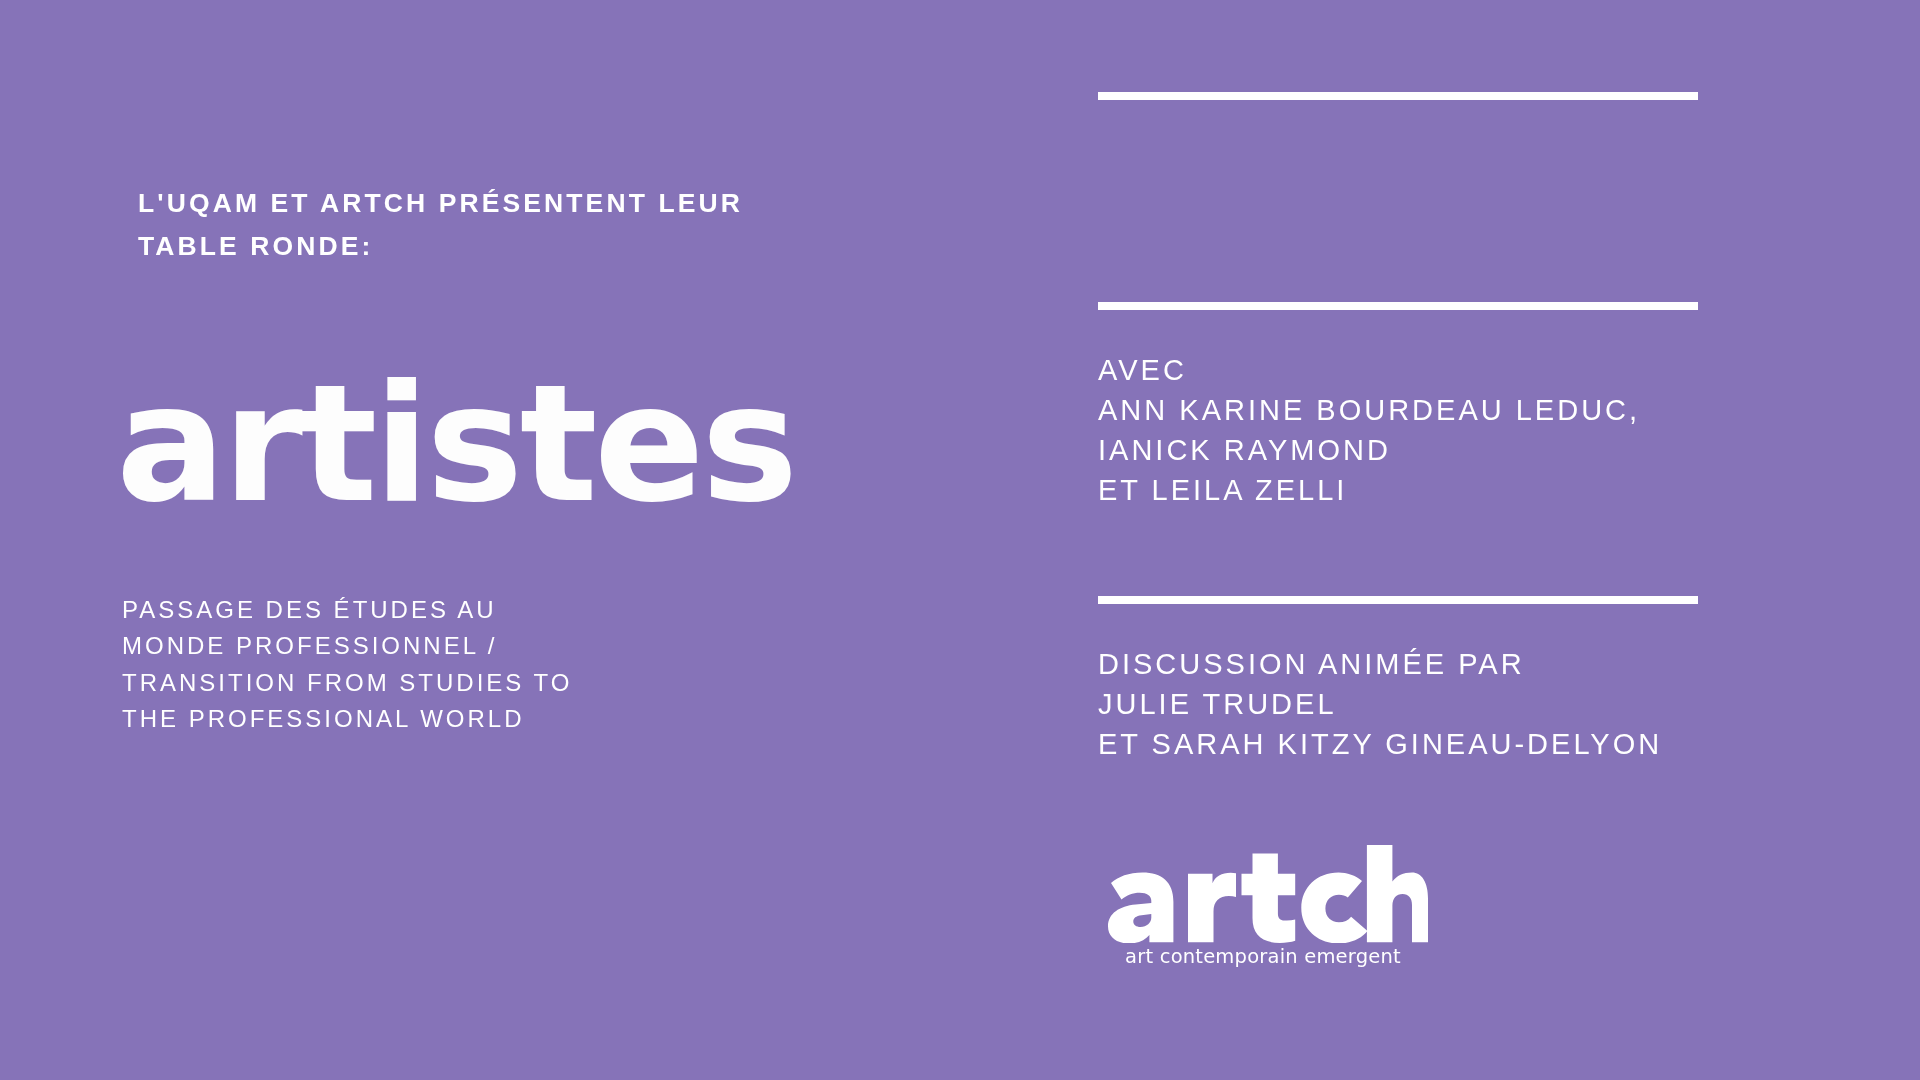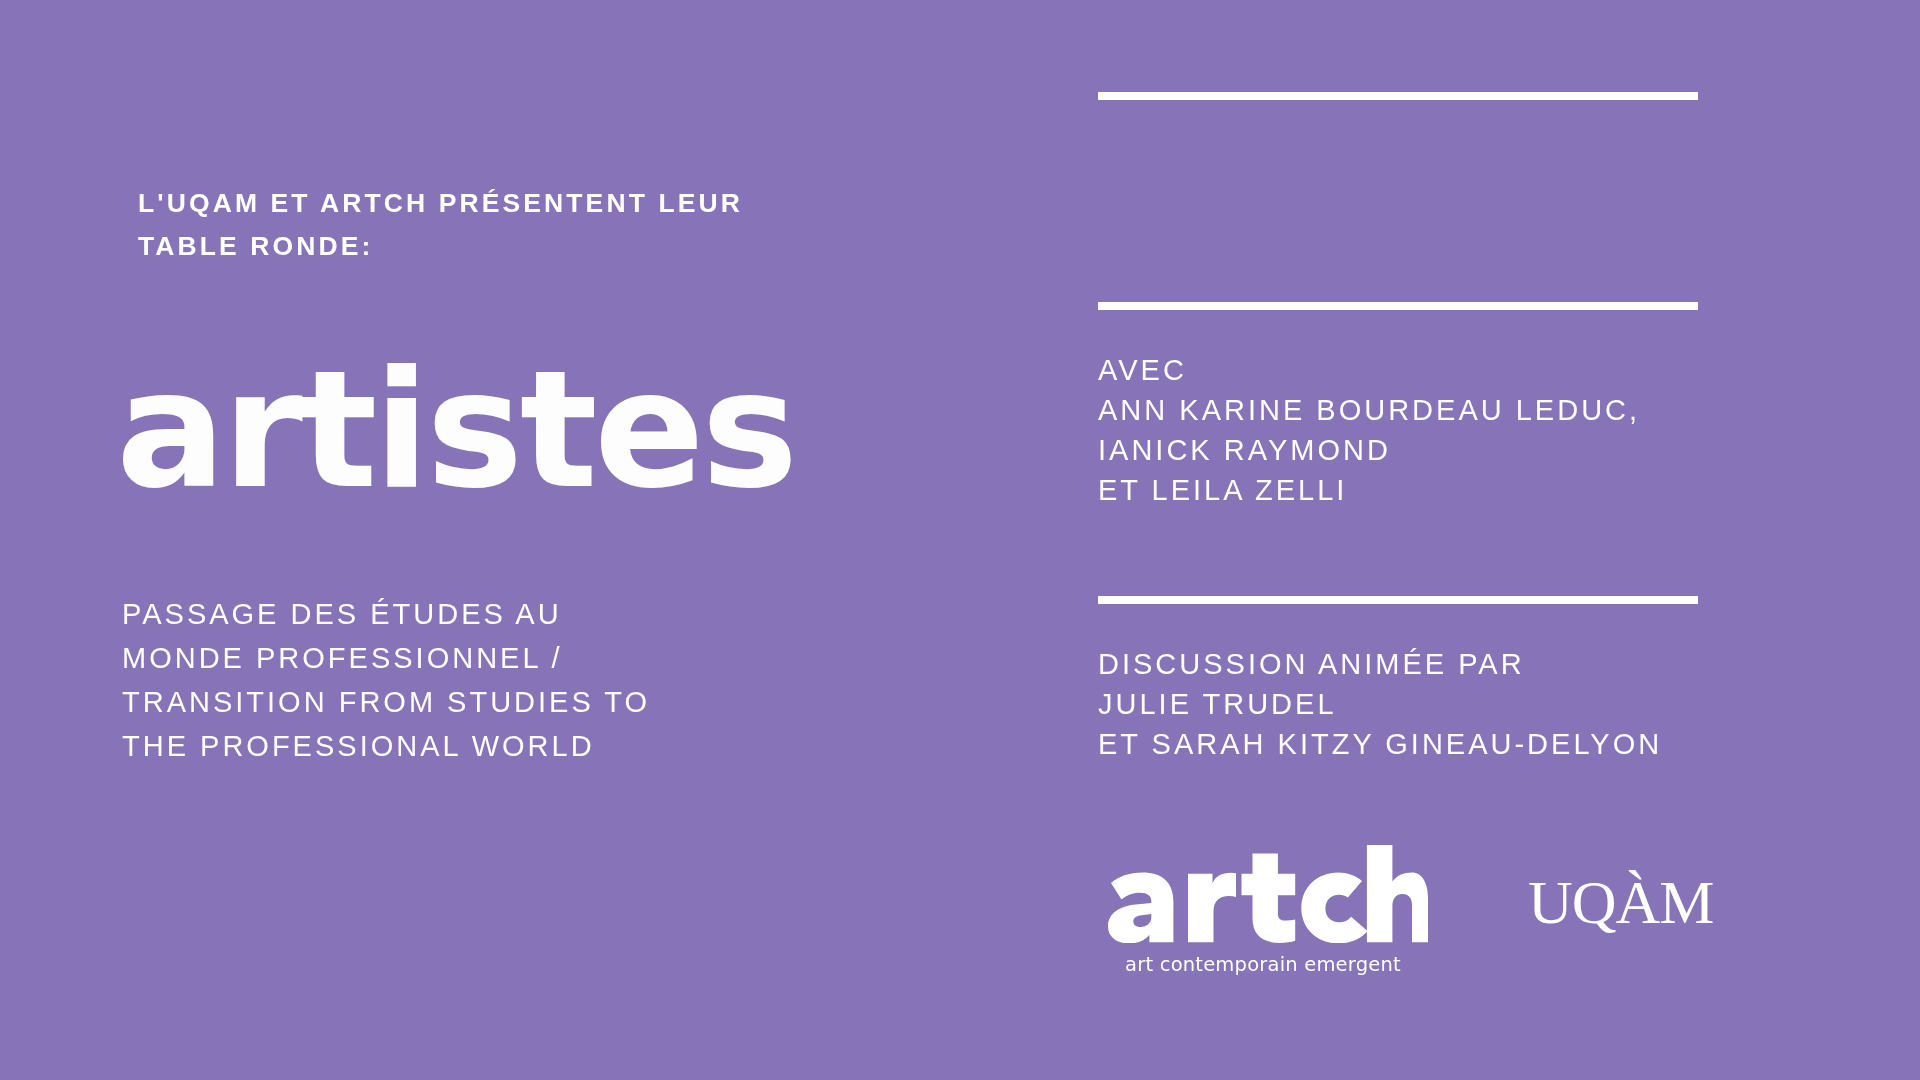--- a/index.html
+++ b/index.html
@@ -39,37 +39,37 @@
     font-size: 26.5px;
     font-weight: 700;
     letter-spacing: 3.1px;
     line-height: 1.62;
     text-transform: uppercase;
     white-space: pre-line;
   }
 
   #headline {
     position: absolute;
-    top: 348px;
+    top: 362px;
     left: -6px;
     color: #fdfdfd;
     font-size: 163px;
     font-weight: 700;
     letter-spacing: -3.5px;
     line-height: 1;
     font-family: "DejaVu Sans", "Liberation Sans", sans-serif;
   }
 
   #subtitle {
     position: absolute;
     top: 592px;
     left: 0;
     width: 830px;
     color: #ffffff;
-    font-size: 29px;
+    font-size: 24px;
     font-weight: 400;
     letter-spacing: 3.0px;
     line-height: 1.52;
     text-transform: uppercase;
     white-space: pre-line;
   }
 
   
   #right-column {
     position: absolute;
@@ -134,21 +134,21 @@
   }
   #artch-wordmark {
     display: block;
   }
   #artch-tagline {
     color: #ffffff;
     font-size: 19.5px;
     font-weight: 400;
     letter-spacing: 0.2px;
     text-align: center;
-    margin-top: 10px;
+    margin-top: 2px;
     font-family: "DejaVu Sans", "Liberation Sans", sans-serif;
   }
 
   #uqam-logo {
     margin-left: 100px;
     margin-top: 22px;
   }
 </style>
 </head>
 <body>
@@ -203,23 +203,18 @@
             <path d="M186.5 75.5c-4.4 0-6.6-2.3-6.6-7V50.3h17.3V28.8h-17.3V8.5h-25.4v20.3h-11v21.5h11v22.8c0 16.6 9.3 24.8 27.3 24.8 6 0 11.3-.8 15.4-2.2V74.6c-2.6.6-5.4.9-8.5.9z"></path>
 
             <path d="M240.5 27.5c-21.5 0-37.2 15-37.2 35.5S219 98.5 240.5 98.5c12.4 0 22.6-4.6 29-12.4l-16.4-14.4c-2.9 3.6-7.1 5.6-12.1 5.6-8 0-13.6-5.5-13.6-13.8s5.6-13.8 13.6-13.8c3.4 0 6.4 1 8.8 2.8l14.2-16.5c-6.4-5.6-14.9-8.5-23.5-8.5z"></path>
 
             <path d="M314 27.5c-8.6 0-15.4 3.3-19.6 8.9V0h-25.5v97.2h25.5V60.6c0-7.2 3.9-11.6 10.2-11.6 6 0 9.4 4 9.4 11v37.2H330V53.5c0-16.1-6.2-26-16-26z"></path>
           </g>
         </svg>
         <div id="artch-tagline">art contemporain emergent</div>
       </div>
 
-      <div id="uqam-logo">
-        <svg width="200" height="74" viewBox="0 0 200 74">
-          <text x="0" y="56" fill="#ffffff" font-family="'Liberation Serif','DejaVu Serif',serif" font-size="62" font-weight="400" letter-spacing="-1">UQÀM</text>
-        </svg>
-      </div>
 
     </div>
 
   </div>
 
 </div>
 
 </body></html>

